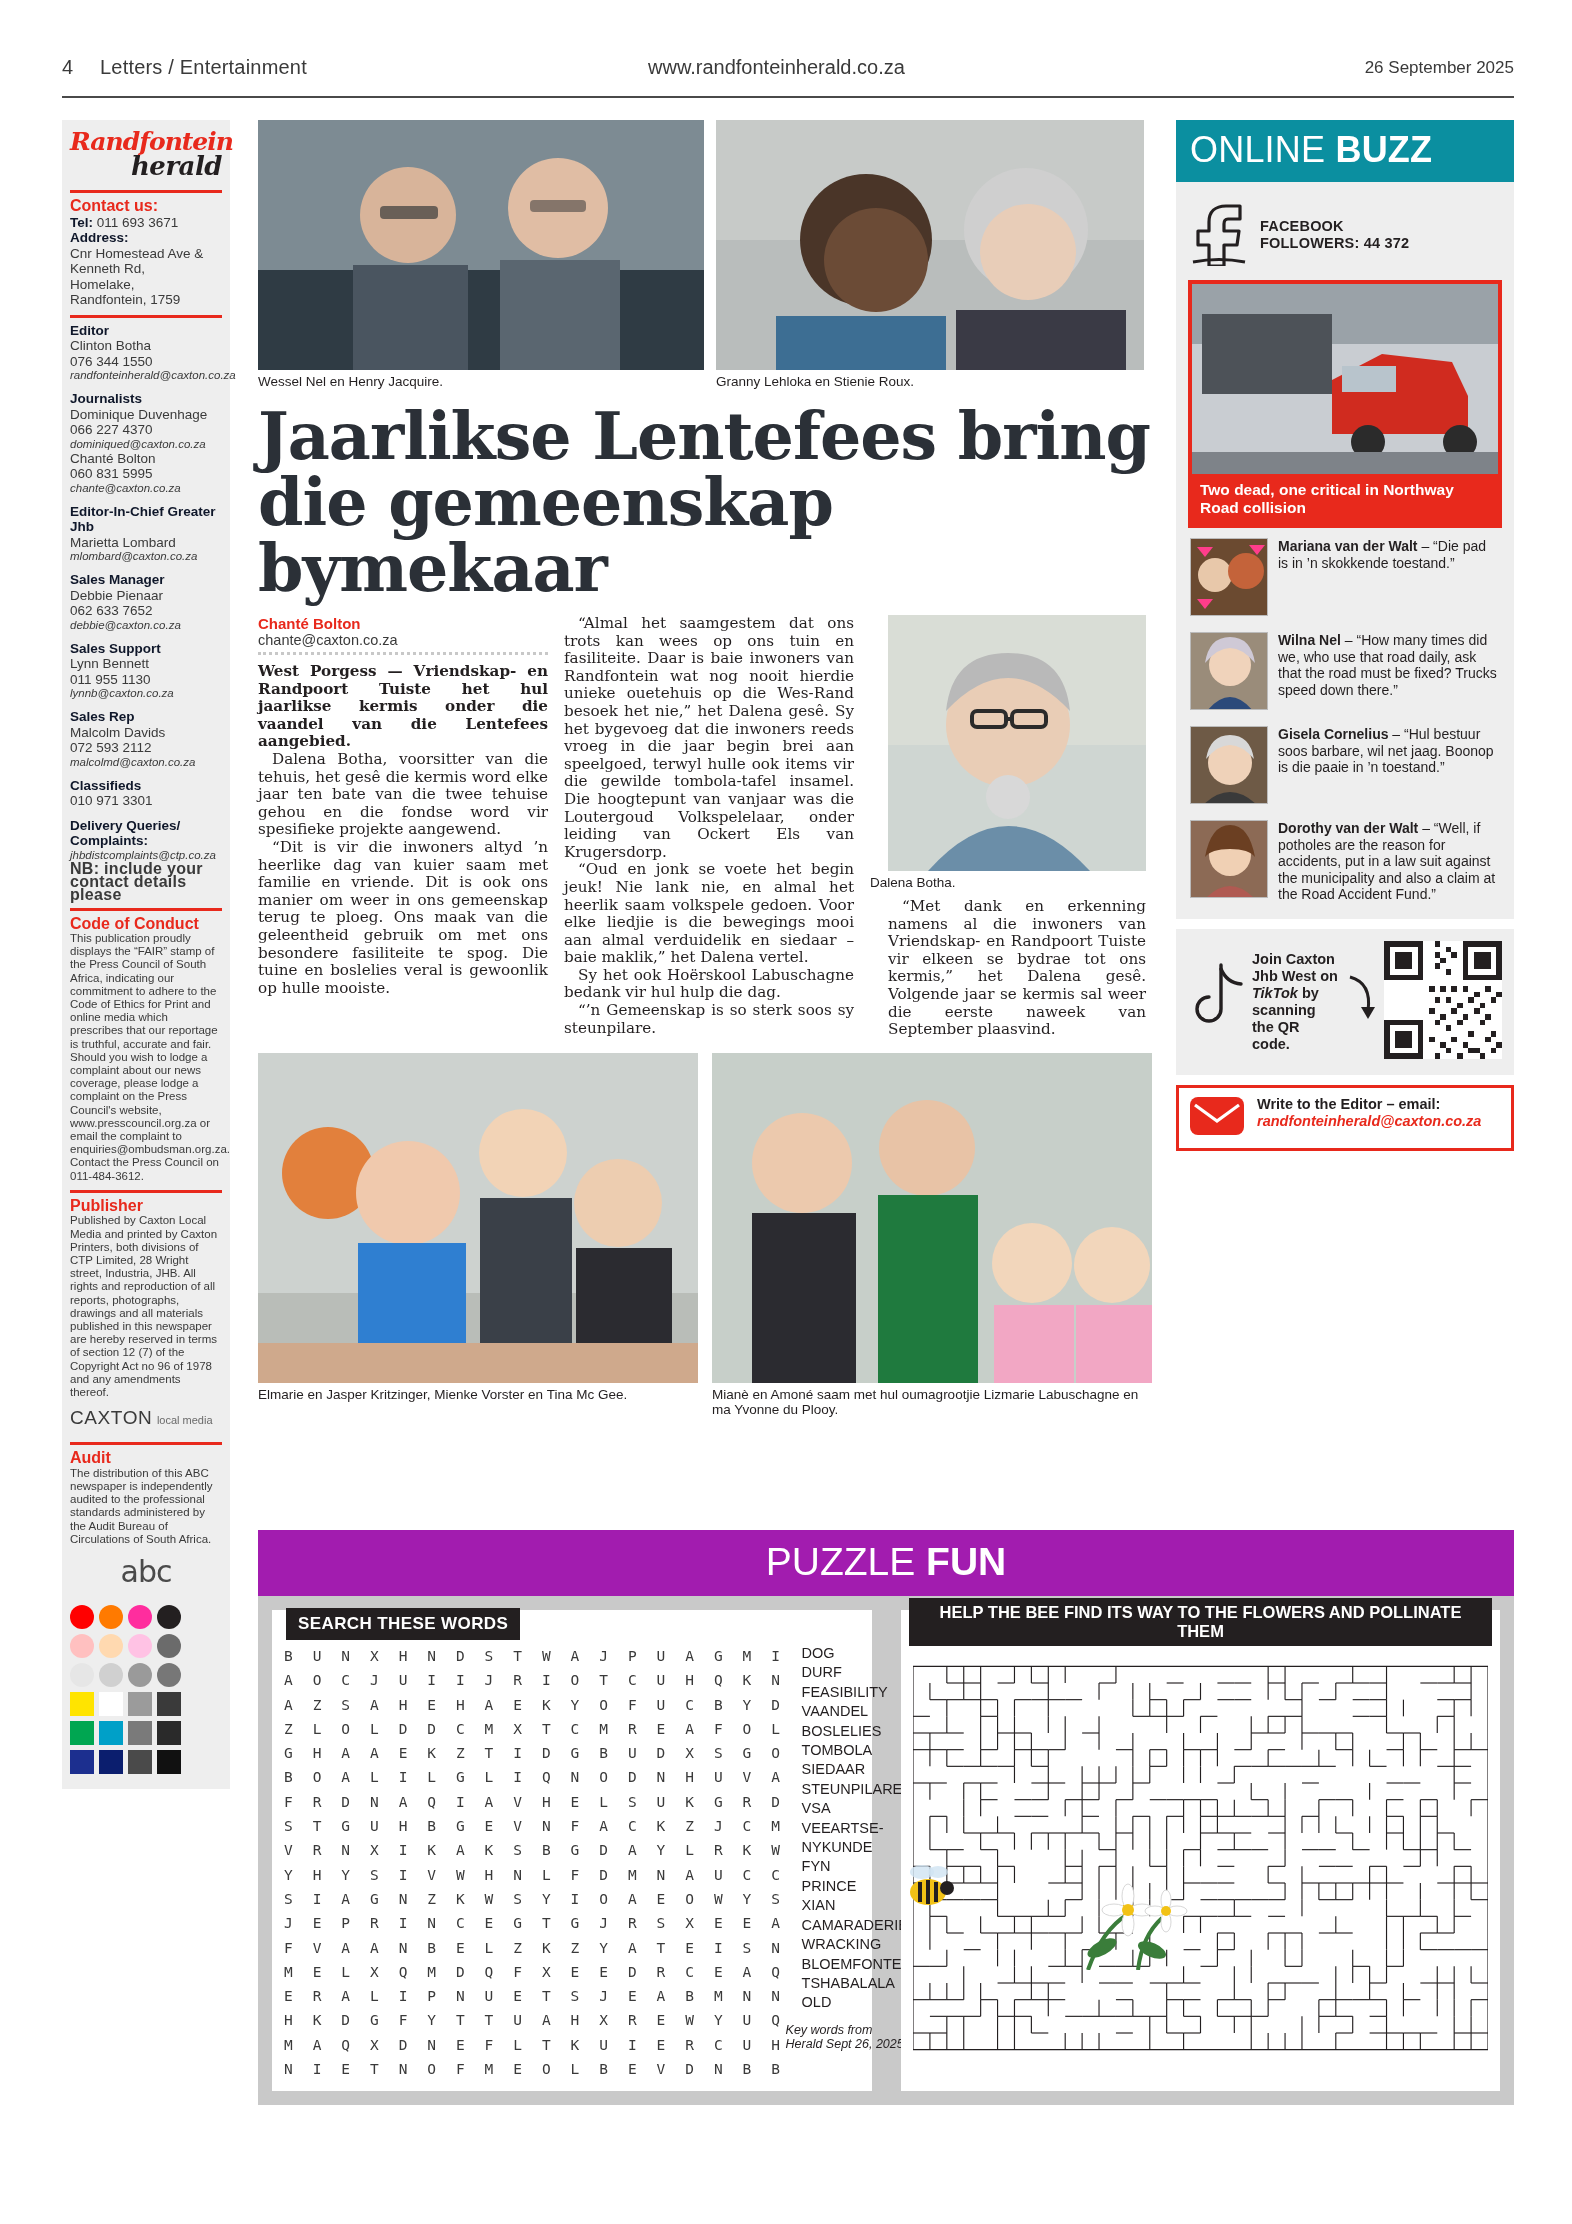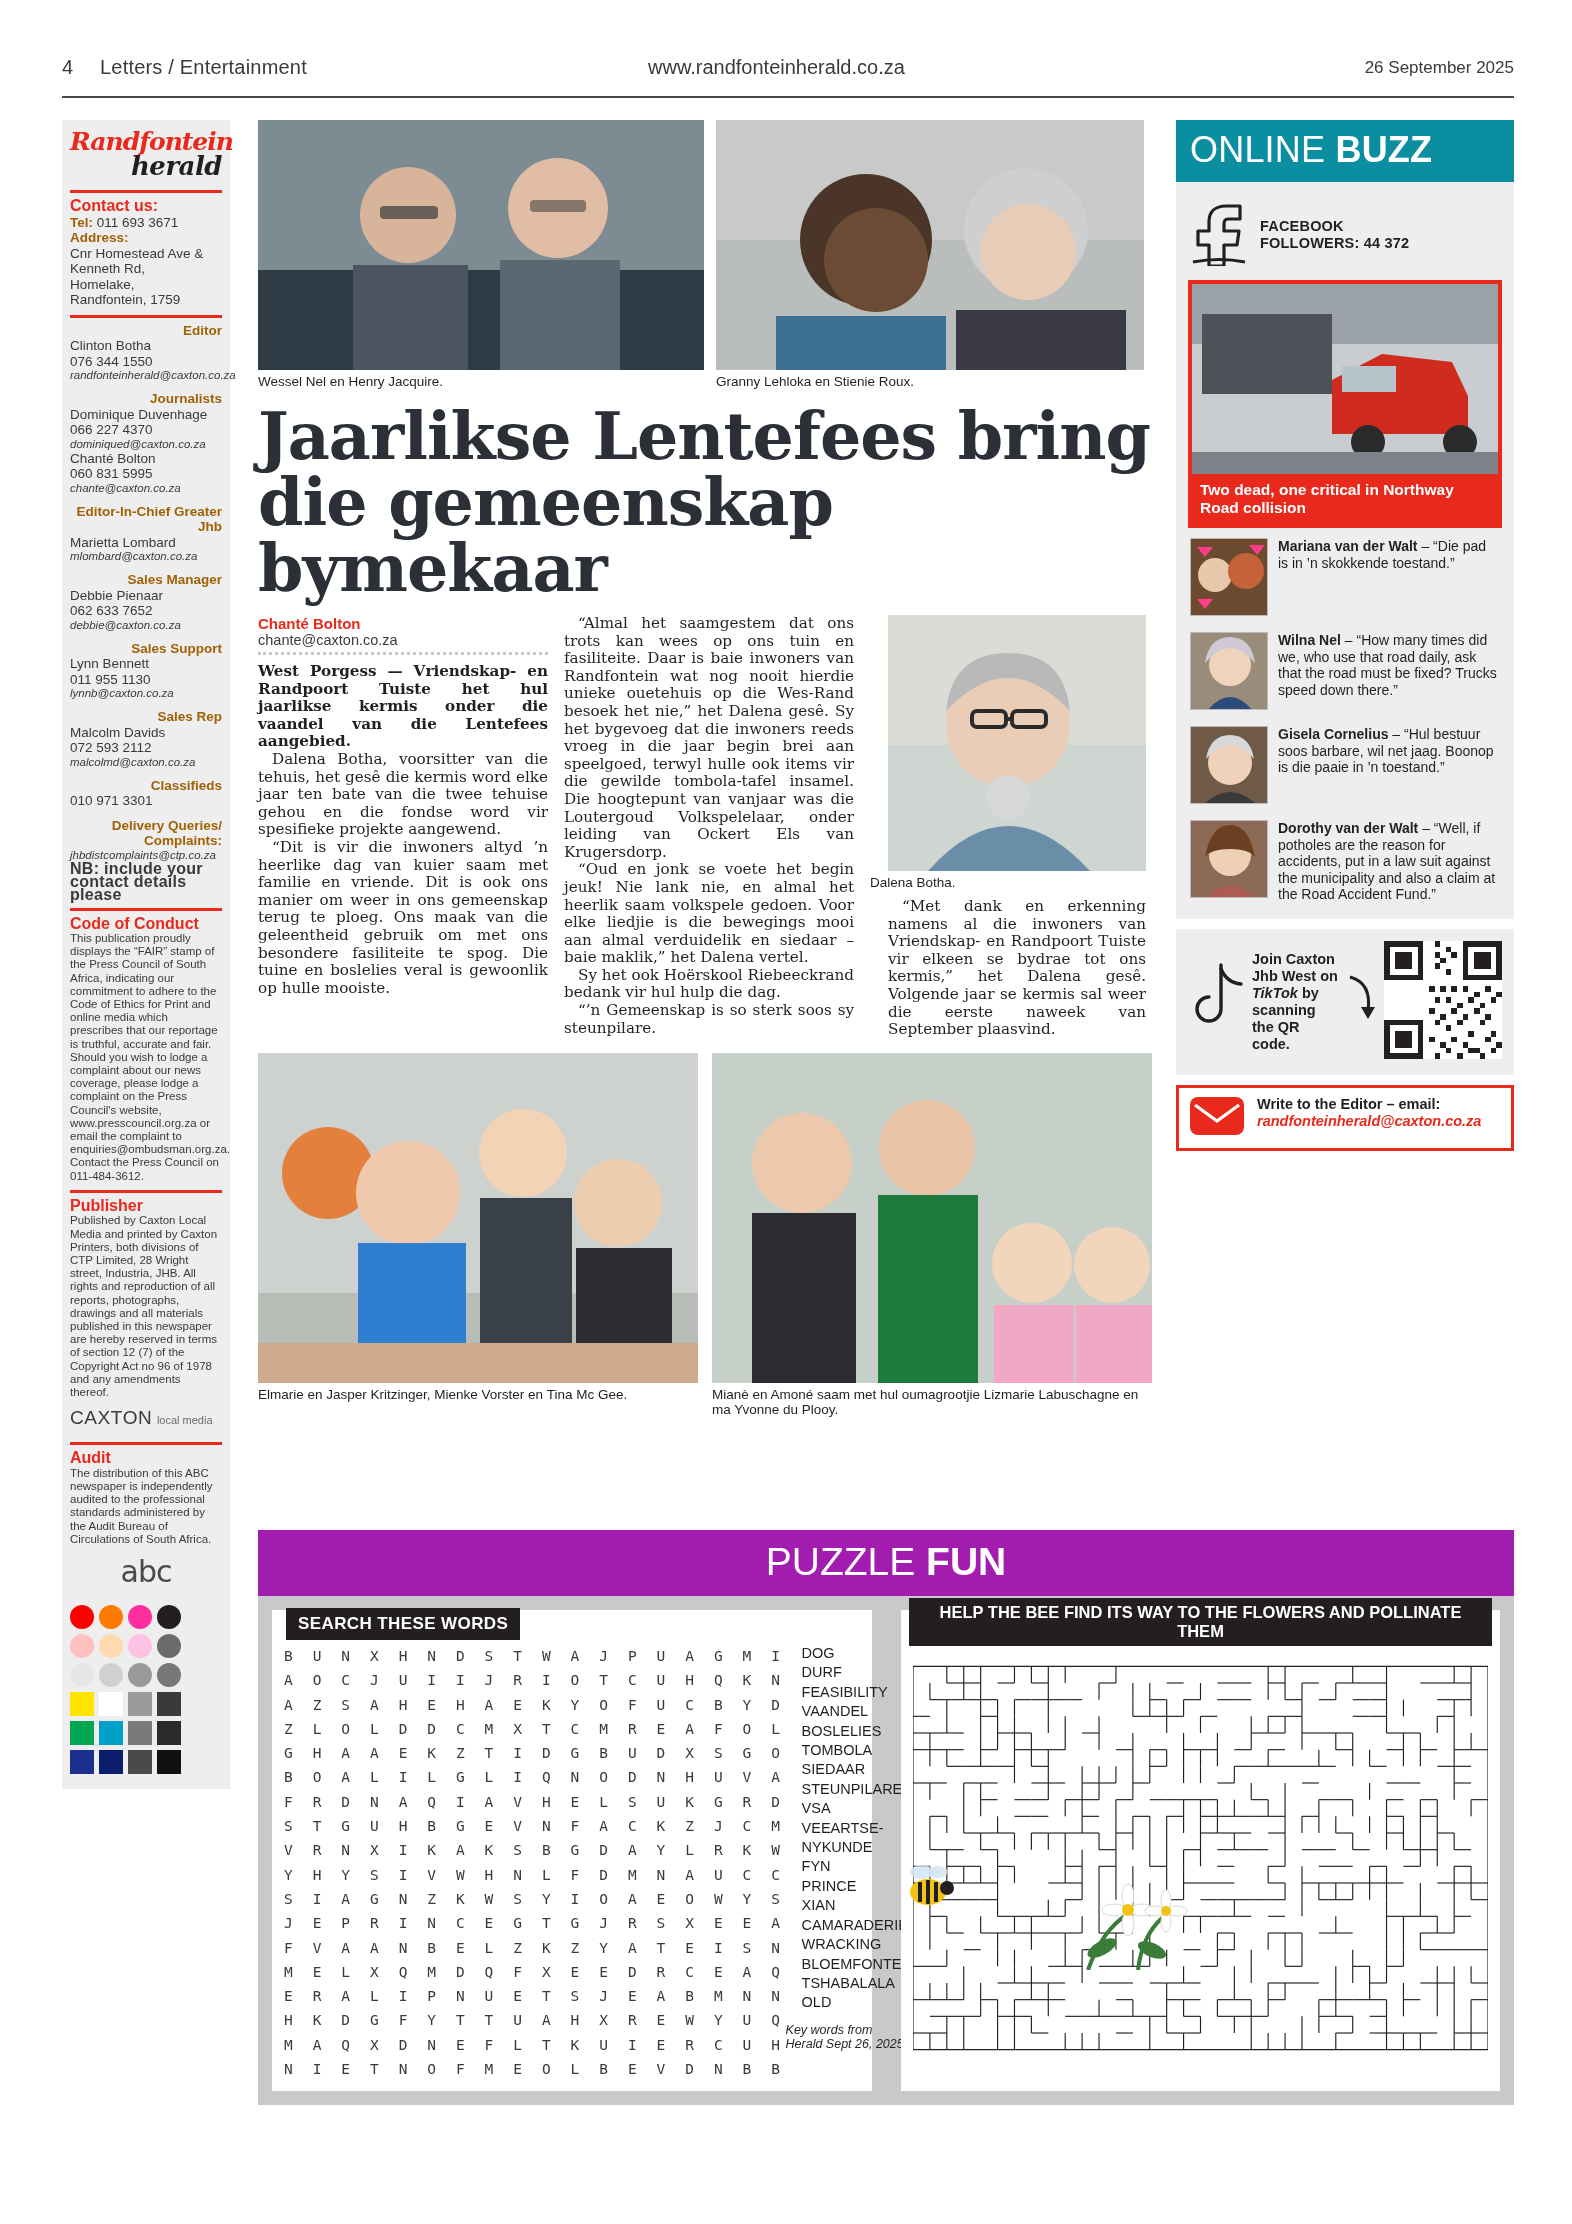--- a/index.html
+++ b/index.html
@@ -36,21 +36,21 @@
     letter-spacing: -1px;
   }
   .mh-herald {
     font-family: "DejaVu Serif", serif;
     font-weight: bold; font-style: italic;
     color: #231f20; font-size: 26px; line-height: 25px;
     text-align: right; letter-spacing: -.5px;
   }
   .redrule { border-top: 3px solid #e8291c; margin: 5px 8px 0 8px; }
   .sbblock { padding: 5px 8px 2px 8px; font-size: 13.5px; line-height: 15.5px; color: #3a3a3a; }
-  .sbblock b, .sb-h { font-weight: bold; color: #a16207; text-align: right; }
+  .sbblock b, .sb-h { font-weight: bold; color: #0f172a; }
   .sb-h { display: block; }
   .sb-em { font-style: italic; font-size: 11.5px; line-height: 13px; display: block; color: #3a3a3a; }
   .sb-gap { height: 9px; }
   .sb-redh { color: #e8291c; font-weight: bold; font-size: 16px; display: block; margin-bottom: 1px; }
   .sb-small { font-size: 11.5px; line-height: 13.2px; color: #3a3a3a; }
   .sb-nb { font-size: 16px; font-weight: bold; line-height: 13px; color: #3a3a3a; letter-spacing: .3px; }
 
   
   .fair-stamp { text-align: center; padding: 6px 0 8px 0; }
   .fair-box { display: inline-block; text-align: center; }
@@ -351,21 +351,21 @@
           <p class="lead">West Porgess — Vriendskap- en Randpoort Tuiste het hul jaarlikse kermis onder die vaandel van die Lentefees aangebied.</p>
           <p>Dalena Botha, voorsitter van die tehuis, het gesê die kermis word elke jaar ten bate van die twee tehuise gehou en die fondse word vir spesifieke projekte aangewend.</p>
           <p>“Dit is vir die inwoners altyd ’n heerlike dag van kuier saam met familie en vriende. Dit is ook ons manier om weer in ons gemeenskap terug te ploeg. Ons maak van die geleentheid gebruik om met ons besondere fasiliteite te spog. Die tuine en boslelies veral is gewoonlik op hulle mooiste.</p>
         </div>
       </div>
 
       <div style="width:290px">
         <div class="bodytext">
           <p>“Almal het saamgestem dat ons trots kan wees op ons tuin en fasiliteite. Daar is baie inwoners van Randfontein wat nog nooit hierdie unieke ouetehuis op die Wes-Rand besoek het nie,” het Dalena gesê. Sy het bygevoeg dat die inwoners reeds vroeg in die jaar begin brei aan speelgoed, terwyl hulle ook items vir die gewilde tombola-tafel insamel. Die hoogtepunt van vanjaar was die Loutergoud Volkspelelaar, onder leiding van Ockert Els van Krugersdorp.</p>
           <p>“Oud en jonk se voete het begin jeuk! Nie lank nie, en almal het heerlik saam volkspele gedoen. Voor elke liedjie is die bewegings mooi aan almal verduidelik en siedaar – baie maklik,” het Dalena vertel.</p>
-          <p>Sy het ook Hoërskool Riebeeckrand bedank vir hul hulp die dag.</p>
+          <p>Sy het ook Hoërskool Labuschagne bedank vir hul hulp die dag.</p>
           <p>“’n Gemeenskap is so sterk soos sy steunpilare.</p>
         </div>
       </div>
 
       <div style="width:280px">
         <div class="photo" style="width:258px;height:256px;margin-left:18px;">
           <svg width="258" height="256" viewBox="0 0 258 256" aria-hidden="true">
             <rect width="258" height="256" fill="#cfd6d2"></rect>
             <rect x="0" y="0" width="258" height="130" fill="#d9ddd6"></rect>
             <circle cx="120" cy="110" r="62" fill="#e9cdb6"></circle>

